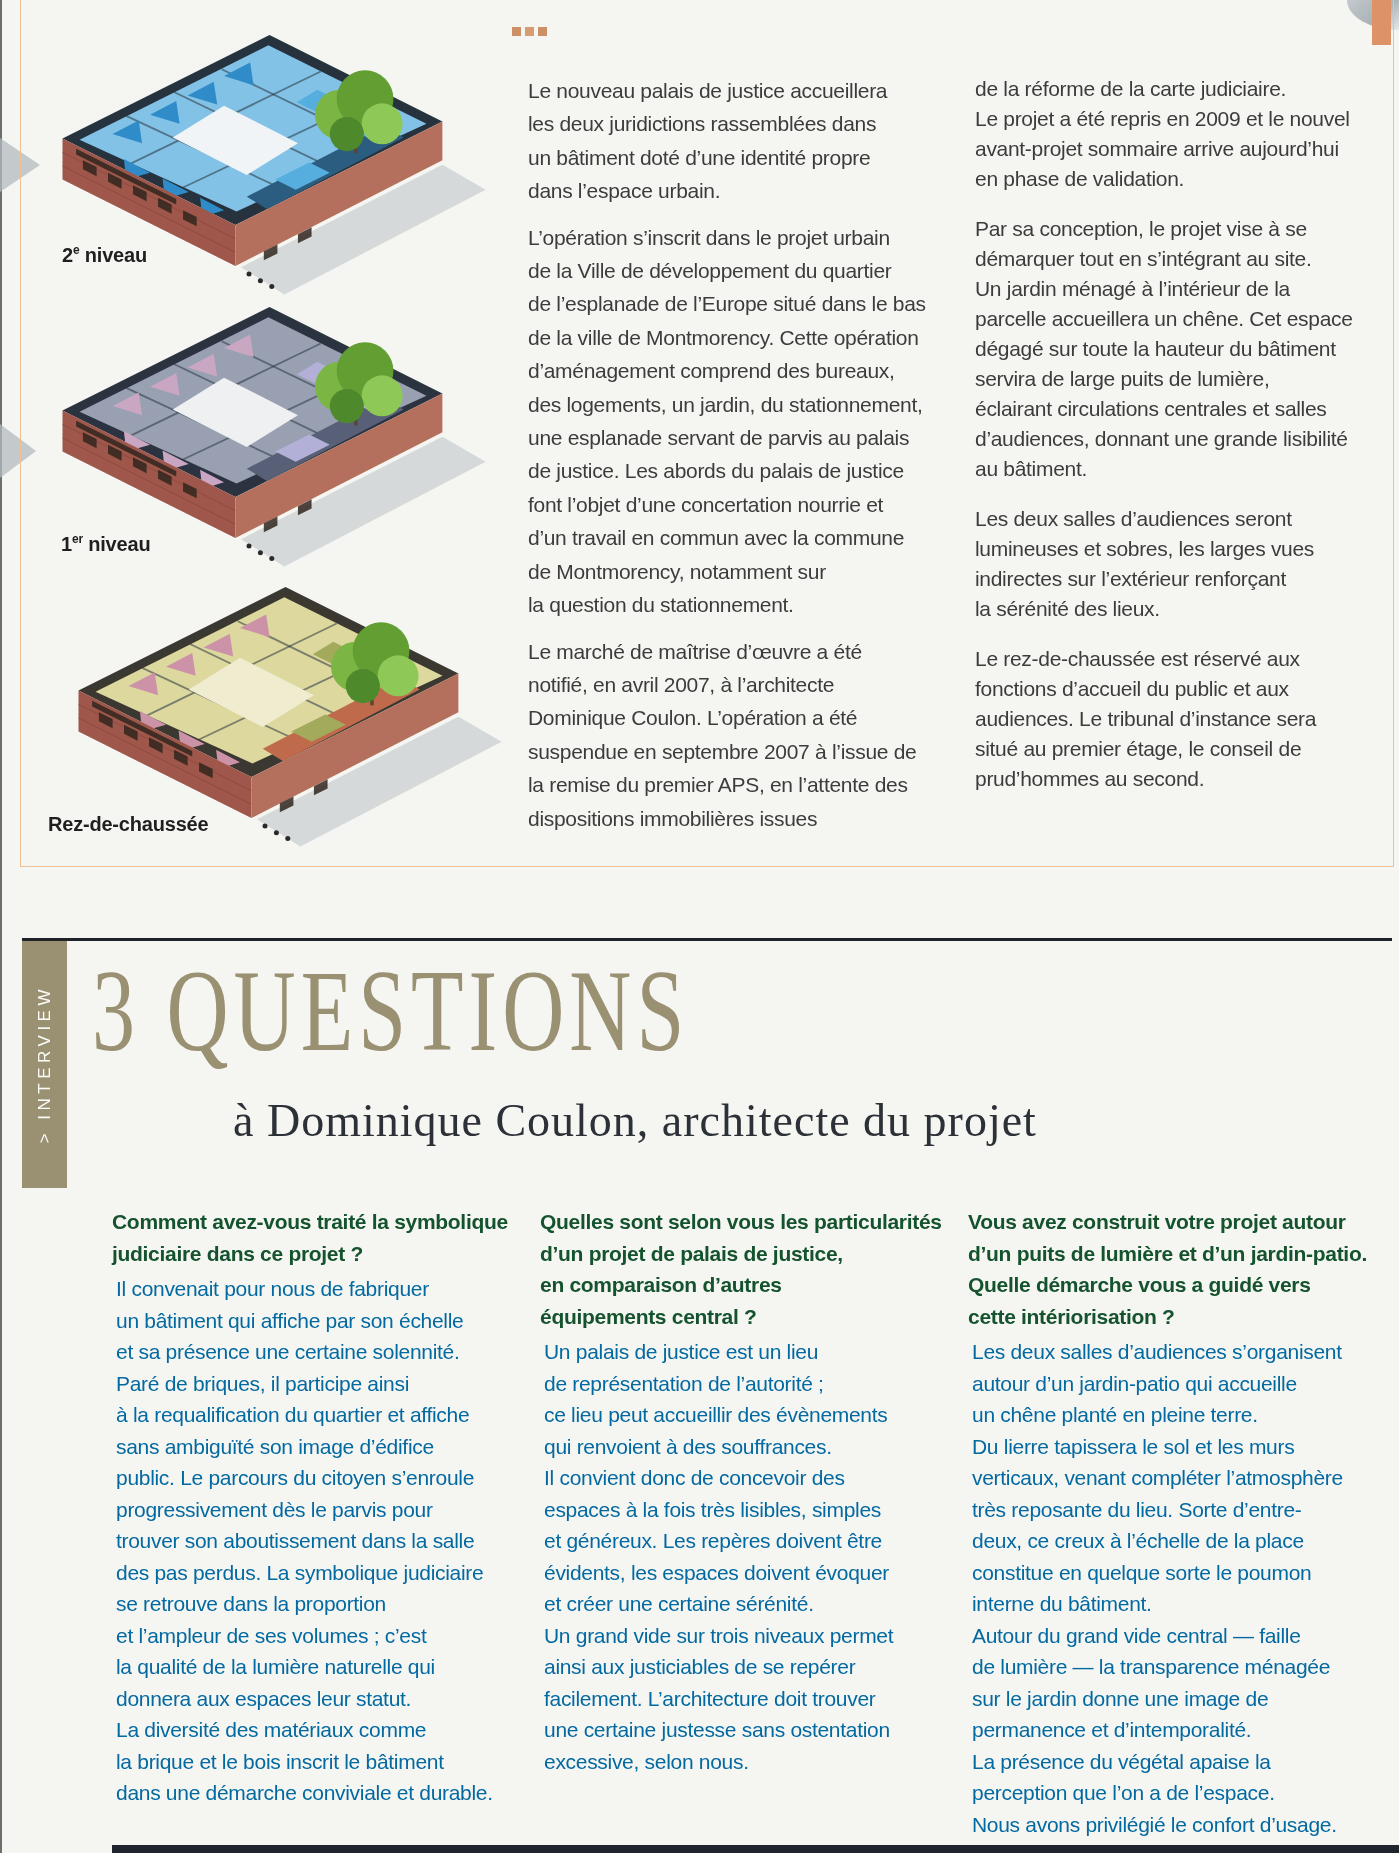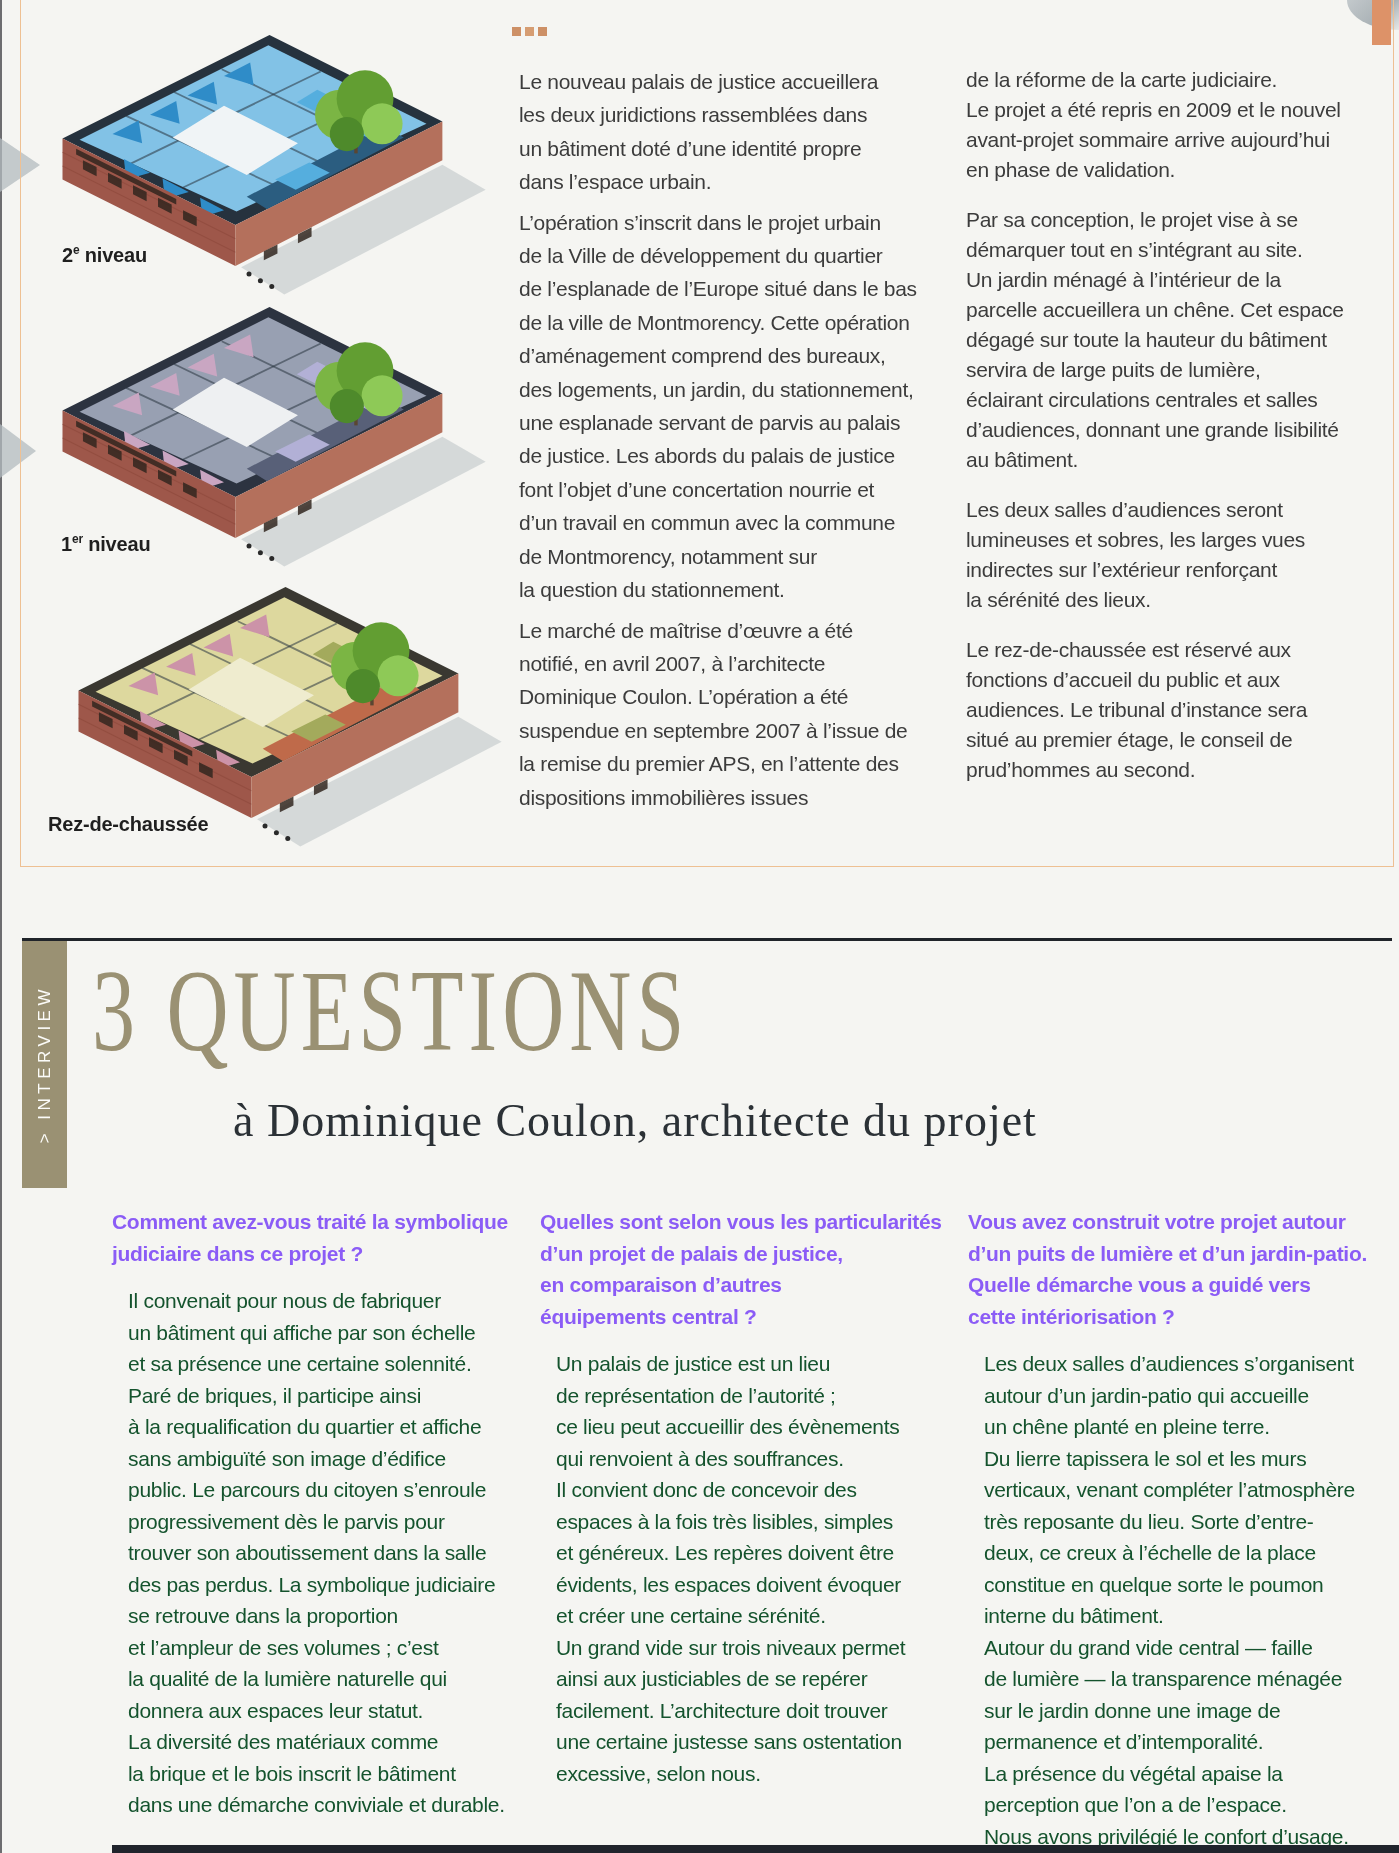--- a/index.html
+++ b/index.html
@@ -18,21 +18,21 @@
   
   .top-box{position:absolute;left:20px;top:0;width:1372px;height:866px;border:1px solid #eec093;border-top:none;}
   .corner-tab{position:absolute;right:2px;top:0;width:19px;height:45px;background:#dd9268;}
   .dots{position:absolute;left:512px;top:27px;display:flex;gap:4px;}
   .dots span{width:9px;height:9px;display:block;}
   .dots span:nth-child(1){background:#cd9066;}
   .dots span:nth-child(2){background:#d69d72;}
   .dots span:nth-child(3){background:#cd9066;}
 
   .col{position:absolute;font-size:21px;letter-spacing:-0.3px;color:#3c3c3c;}
-  .col p{white-space:pre-line;margin:4px;}
+  .col p{white-space:pre-line;margin:13px;}
   .col-mid{left:515px;top:61px;width:440px;}
   .col-mid p{line-height:33.4px;margin-bottom:7px;}
   .col-right{left:962px;top:61px;width:420px;}
   .col-right p{line-height:30px;margin-bottom:20px;}
 
   .plan-label{position:absolute;font-size:20px;font-weight:bold;color:#1f1f1f;letter-spacing:-0.2px;}
   .plan-label sup{font-size:12px;}
 
   .iso{position:absolute;width:455px;height:273px;}
   .iso-1{left:42px;top:26px;}
@@ -78,22 +78,22 @@
     font-size:86px;line-height:1;letter-spacing:5px;color:#9a9173;
     transform:scaleY(1.36);transform-origin:0 0;white-space:nowrap;
   }
   .interview-subtitle{
     position:absolute;left:233px;top:1094px;margin:0;
     font-family:"Liberation Serif", serif;font-weight:400;
     font-size:46px;letter-spacing:1px;color:#2b3136;white-space:nowrap;
   }
   .qa{position:absolute;top:1206px;width:430px;font-size:21px;letter-spacing:-0.3px;}
   .qa-1{left:112px;} .qa-2{left:540px;} .qa-3{left:968px;}
-  .qa .q{white-space:pre-line;margin:0;font-weight:bold;color:#8b5cf6;line-height:31.5px;}
-  .qa .a{white-space:pre-line;margin:16px;color:#14532d;line-height:31.5px;}
+  .qa .q{white-space:pre-line;margin:0;font-weight:bold;color:#14532d;line-height:31.5px;}
+  .qa .a{white-space:pre-line;margin:4px;color:#0369a1;line-height:31.5px;}
 
   .bottom-bar{position:absolute;left:112px;top:1845px;width:1287px;height:8px;background:#20242c;}
 </style>
 </head>
 <body>
 
 <div class="page">
   <div class="scan-left-edge"></div>
   <div class="page-curl"></div>
   <div class="margin-tri tri1"></div>

